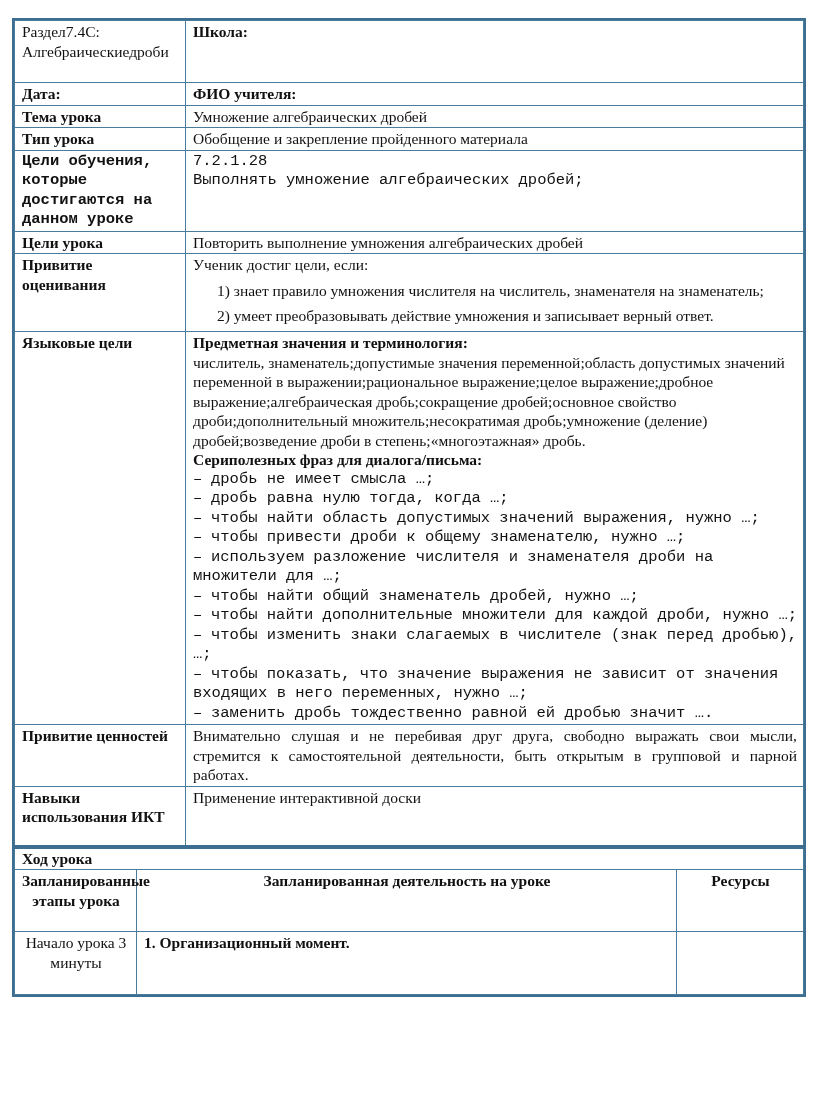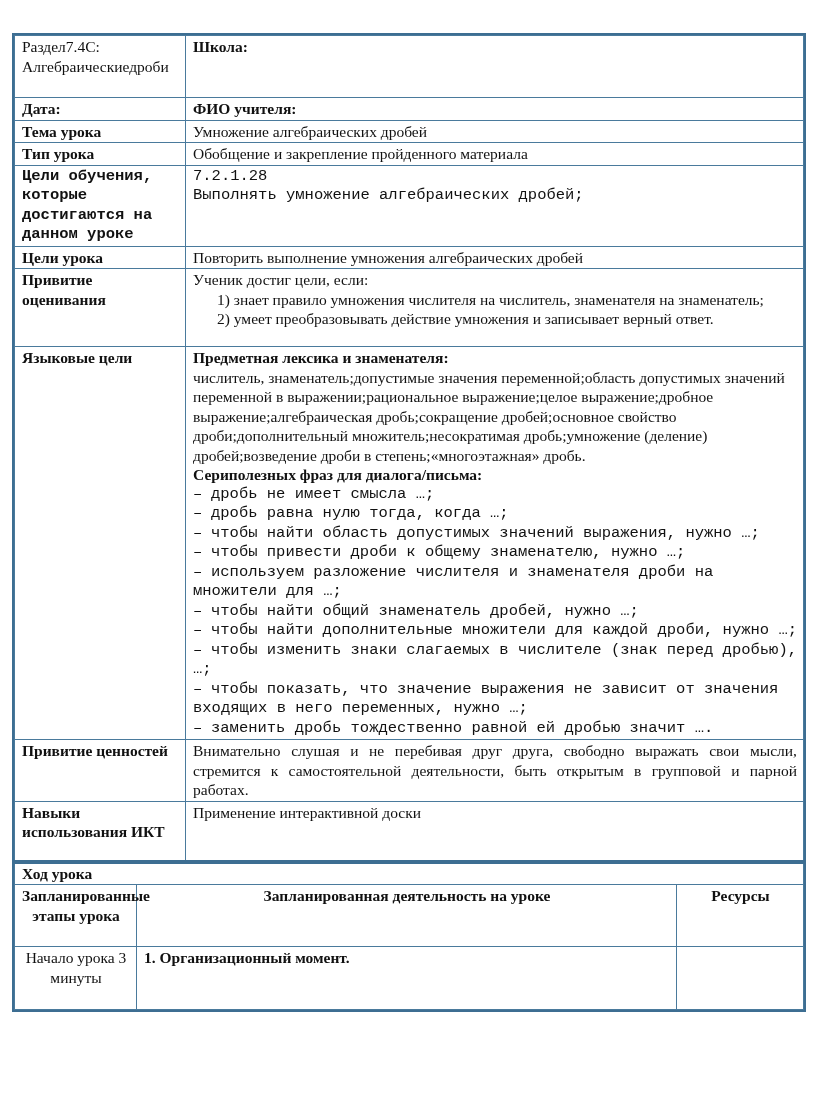--- a/index.html
+++ b/index.html
@@ -1,25 +1,25 @@
 <!DOCTYPE html>
 <html><head>
 <meta charset="utf-8">
 <style>
   html, body { margin: 0; padding: 0; background: #ffffff; }
   body { width: 816px; height: 1109px; position: relative; overflow: hidden;
          font-family: "Liberation Serif", serif; color: #111; font-size: 15.5px; }
-  .doc { position: absolute; left: 14px; top: 35px; width: 789px; }
+  .doc { position: absolute; left: 14px; top: 20px; width: 789px; }
   table { border-collapse: collapse; width: 789px; table-layout: fixed; }
   td { border: 1.3px solid #4a7a9c; vertical-align: top; padding: 1px 6px 1px 7px; line-height: 19.5px; }
   .outer { outline: 2px solid #3d6e92; }
   .b { font-weight: bold; }
   .lbl { font-weight: bold; }
   .just { text-align: justify; }
-  .ind { padding-left: 24px; }
+  .ind { padding-left: 24px; margin-top: 6px; }
   .dash { display: block; font-family: Liberation Mono, monospace; }
   .dash .d { display: inline-block; width: 18px; }
   .center { text-align: center; margin-top: 40px; }
   .r-top { height: 62px; }
   .r-goals { height: 78px; font-family: Liberation Mono, monospace; }
   .r-crit { height: 78px; }
   .r-sch { height: 36px; }
   .r-ikt { height: 60px; }
   .hdr-row td { height: 59px; }
   .start-row td { height: 60px; }
@@ -66,21 +66,21 @@
       <td class="lbl">Привитие оценивания</td>
       <td colspan="2">
         <div>Ученик достиг цели, если:</div>
         <div class="ind just">1) знает правило умножения числителя на числитель, знаменателя на знаменатель;</div>
         <div class="ind">2) умеет преобразовывать действие умножения и записывает верный ответ.</div>
       </td>
     </tr>
     <tr>
       <td class="lbl">Языковые цели</td>
       <td colspan="2">
-        <div class="b">Предметная лексика и знаменателя:</div>
+        <div class="b">Предметная значения и терминология:</div>
         <div>числитель, знаменатель;допустимые значения переменной;область допустимых значений переменной в выражении;рациональное выражение;целое выражение;дробное выражение;алгебраическая дробь;сокращение дробей;основное свойство дроби;дополнительный множитель;несократимая дробь;умножение (деление) дробей;возведение дроби в степень;«многоэтажная» дробь.</div>
         <div class="b">Сериполезных фраз для диалога/письма:</div>
         <div id="phrases-list">
               <div class="dash"><span class="d">–</span><span>дробь не имеет смысла …;</span></div>
               <div class="dash"><span class="d">–</span><span>дробь равна нулю тогда, когда …;</span></div>
               <div class="dash"><span class="d">–</span><span>чтобы найти область допустимых значений выражения, нужно …;</span></div>
               <div class="dash"><span class="d">–</span><span>чтобы привести дроби к общему знаменателю, нужно …;</span></div>
               <div class="dash"><span class="d">–</span><span>используем разложение числителя и знаменателя дроби на множители для …;</span></div>
               <div class="dash"><span class="d">–</span><span>чтобы найти общий знаменатель дробей, нужно …;</span></div>
               <div class="dash"><span class="d">–</span><span>чтобы найти дополнительные множители для каждой дроби, нужно …;</span></div>

